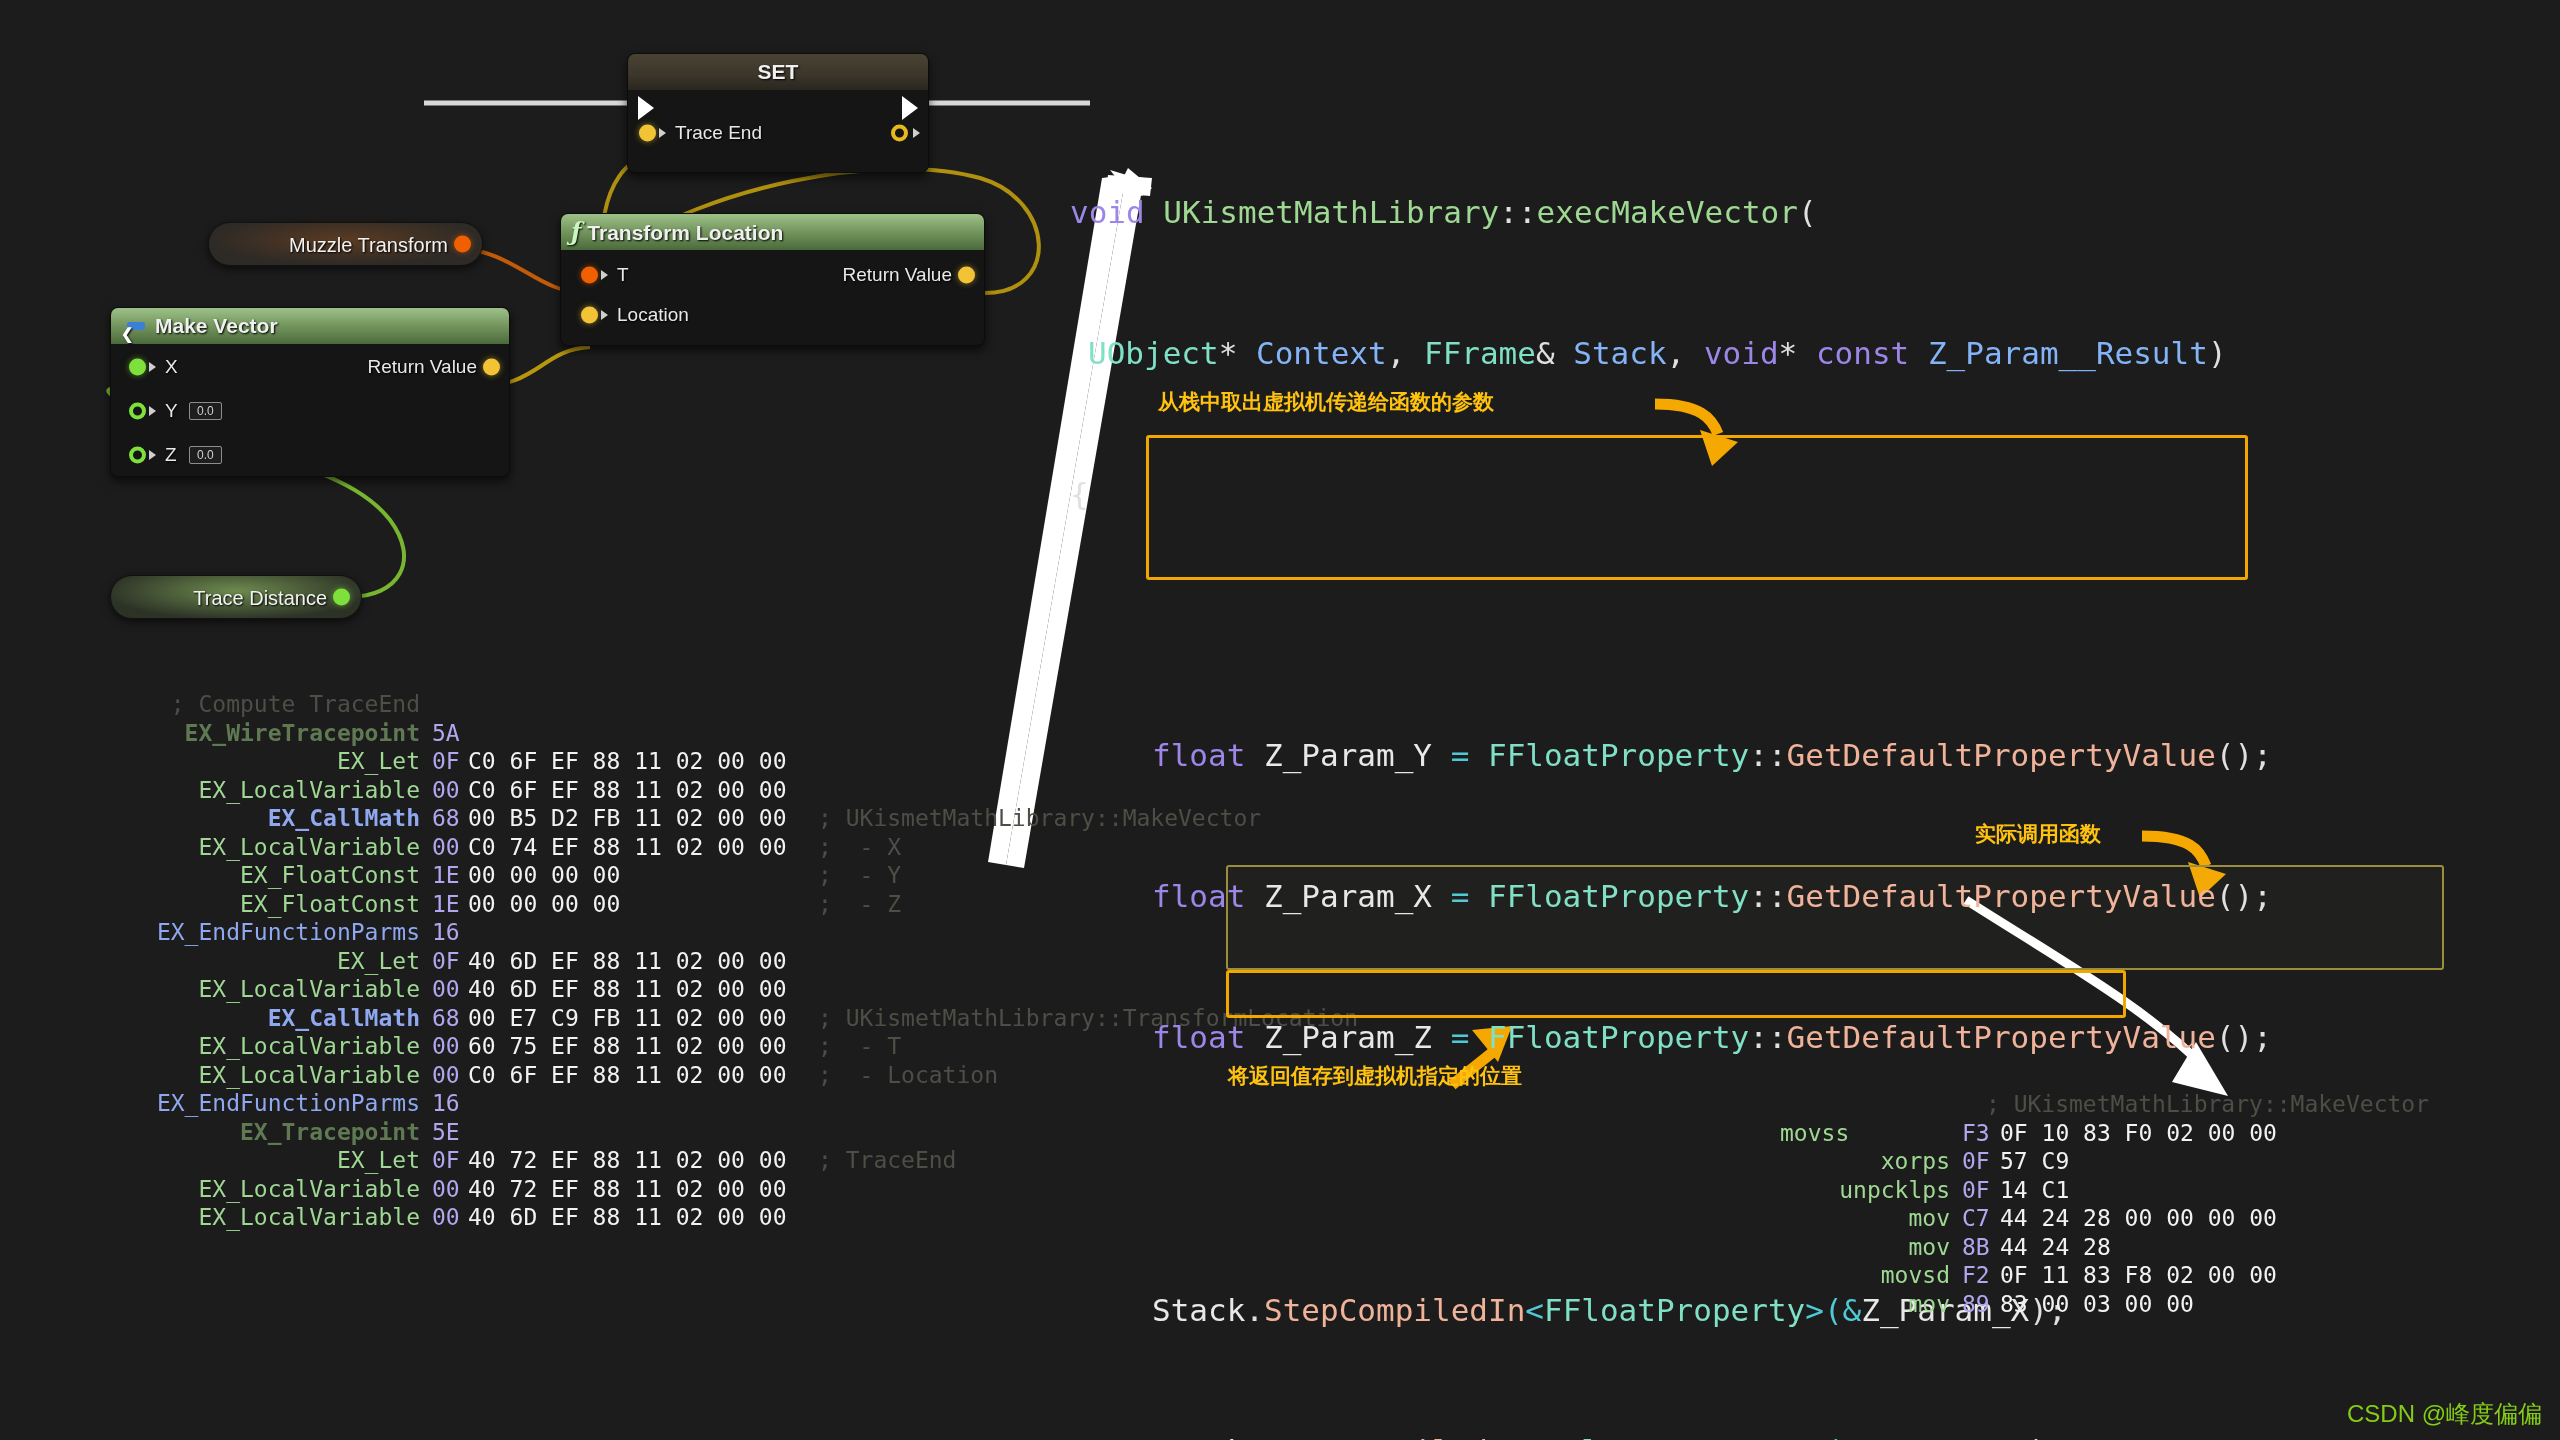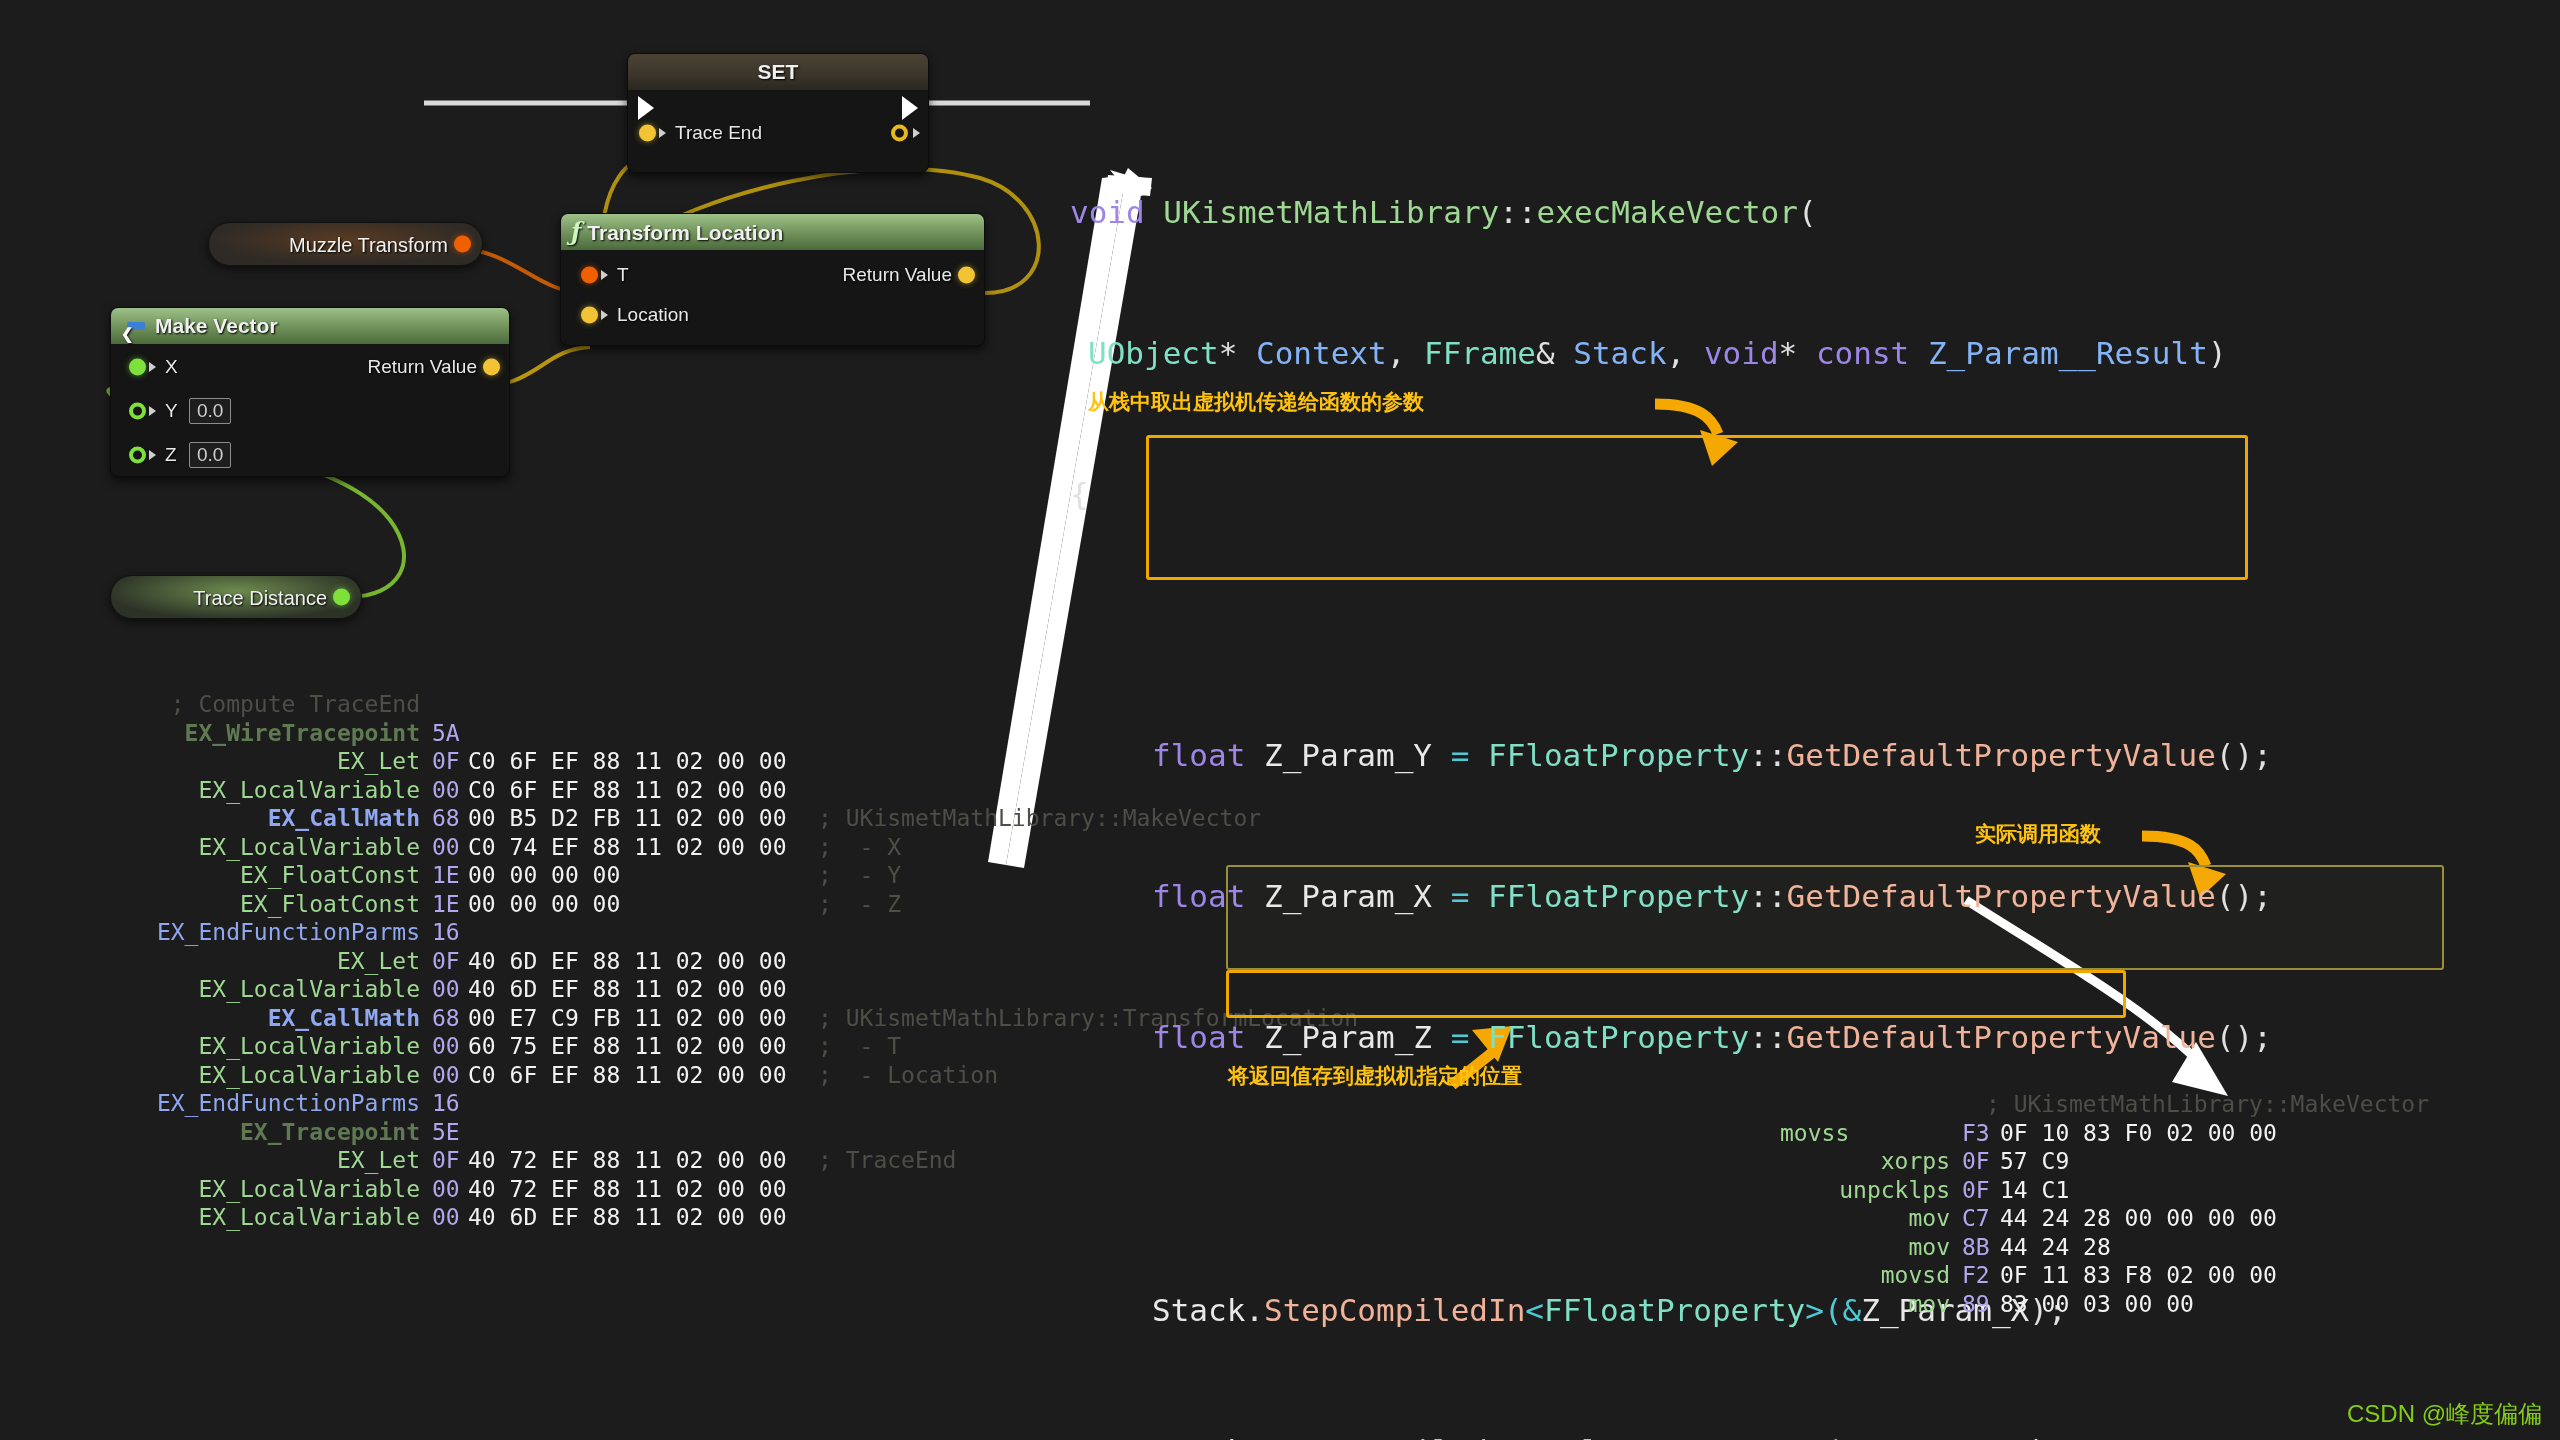--- a/index.html
+++ b/index.html
@@ -44,21 +44,21 @@
   .pin.greeno { background:transparent; border:4px solid #7ee03b; }
   .pin.yellow { background:#f2c435; box-shadow:0 0 6px rgba(242,196,53,.55);}
   .pin.yellowo{ background:transparent; border:4px solid #e8b91c;}
   .pin.orange { background:#f06000; box-shadow:0 0 6px rgba(240,96,0,.55);}
   .pin-arrow { position:absolute; width:0;height:0;border-top:5px solid transparent;border-bottom:5px solid transparent;border-left:7px solid #cfcfcf; top:50%; transform:translateY(-50%);}
   .pin-label { position:absolute; top:50%; transform:translateY(-50%); font-size:19px; color:#e8e8e8; text-shadow:1px 1px 2px #000;}
   .pin-label.right { right: 32px; }
   .valbox {
     position:absolute; top:50%; transform:translateY(-50%);
     border:1px solid #8d8d8d; border-radius:2px;
-    background:#1d1e1d; color:#cfcfcf; font-size:19px;
+    background:#1d1e1d; color:#cfcfcf; font-size:12px;
     padding:1px 7px; font-family:"Liberation Sans",sans-serif;
   }
   .exec-pin { position:absolute; top:50%; transform:translateY(-50%);
     width:0;height:0;border-top:12px solid transparent;border-bottom:12px solid transparent;border-left:16px solid #ffffff;}
   .fx-icon { font-family:"DejaVu Serif",serif; font-style:italic; color:#cdf5c0; font-size:24px; margin-right:6px; }
   .pill {
     position:absolute; border-radius:22px; height:44px; line-height:44px;
     font-family:"Liberation Sans",sans-serif; font-size:20px; color:#f2f2f2;
     text-shadow:1px 1px 2px #000;
     border:1px solid #111; box-shadow:0 3px 8px rgba(0,0,0,.6);
@@ -276,21 +276,21 @@
     
     
     
     
   </div>
 
   <div class="hl-box-orange" style="left:1146px; top:435px; width:1102px; height:145px;"></div>
   <div class="hl-box-yellow" style="left:1226px; top:865px; width:1218px; height:105px;"></div>
   <div class="hl-box-orange" style="left:1226px; top:970px; width:900px; height:48px;"></div>
 
-  <div class="cn-note" style="left:1088px; top:388px;text-align:right;">从栈中取出虚拟机传递给函数的参数</div>
+  <div class="cn-note" style="left:1158px; top:388px;text-align:right;">从栈中取出虚拟机传递给函数的参数</div>
   <div class="cn-note" style="left:1975px; top:820px;">实际调用函数</div>
   <div class="cn-note" style="left:1228px; top:1062px;">将返回值存到虚拟机指定的位置</div>
 
   <div class="asm" style="left:1780px; top:1090px; width:780px; font-size:23px; line-height:29px;">
     <div class="row m-cmt" style="padding-left:75px;">; UKismetMathLibrary::MakeVector</div>
     <div id="disasm-rows">
         <div class="row"><span class="m-op" style="display: inline-block; width: 170px; text-align: left;">movss</span><span class="m-hex1" style="display: inline-block; width: 50px; padding-left: 12px;">F3</span><span class="m-hex">0F 10 83 F0 02 00 00</span></div>
         <div class="row"><span class="m-op" style="display: inline-block; width: 170px; text-align: right;">xorps</span><span class="m-hex1" style="display: inline-block; width: 50px; padding-left: 12px;">0F</span><span class="m-hex">57 C9</span></div>
         <div class="row"><span class="m-op" style="display: inline-block; width: 170px; text-align: right;">unpcklps</span><span class="m-hex1" style="display: inline-block; width: 50px; padding-left: 12px;">0F</span><span class="m-hex">14 C1</span></div>
         <div class="row"><span class="m-op" style="display: inline-block; width: 170px; text-align: right;">mov</span><span class="m-hex1" style="display: inline-block; width: 50px; padding-left: 12px;">C7</span><span class="m-hex">44 24 28 00 00 00 00</span></div>

